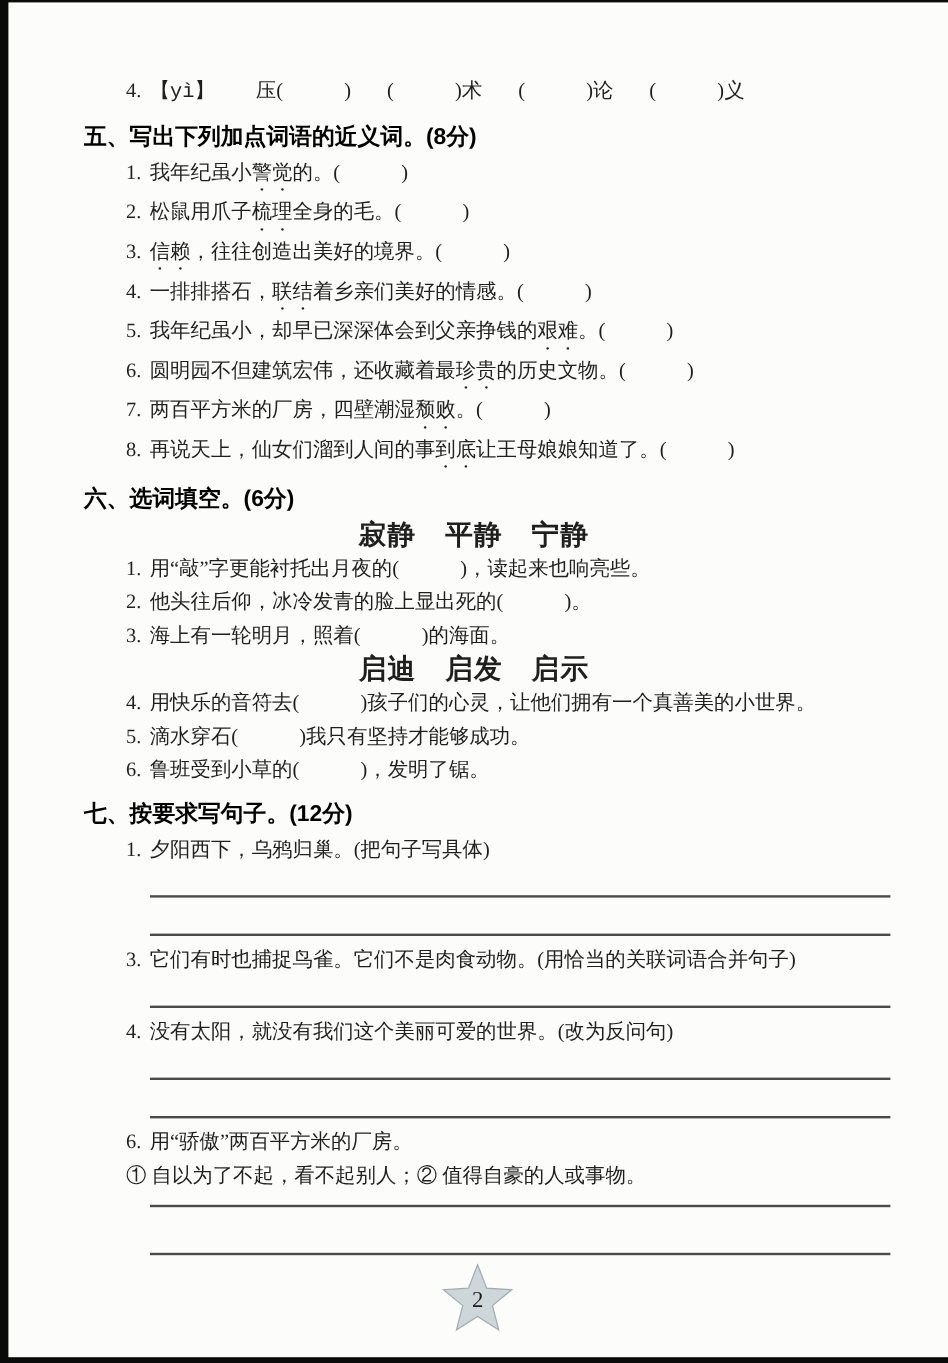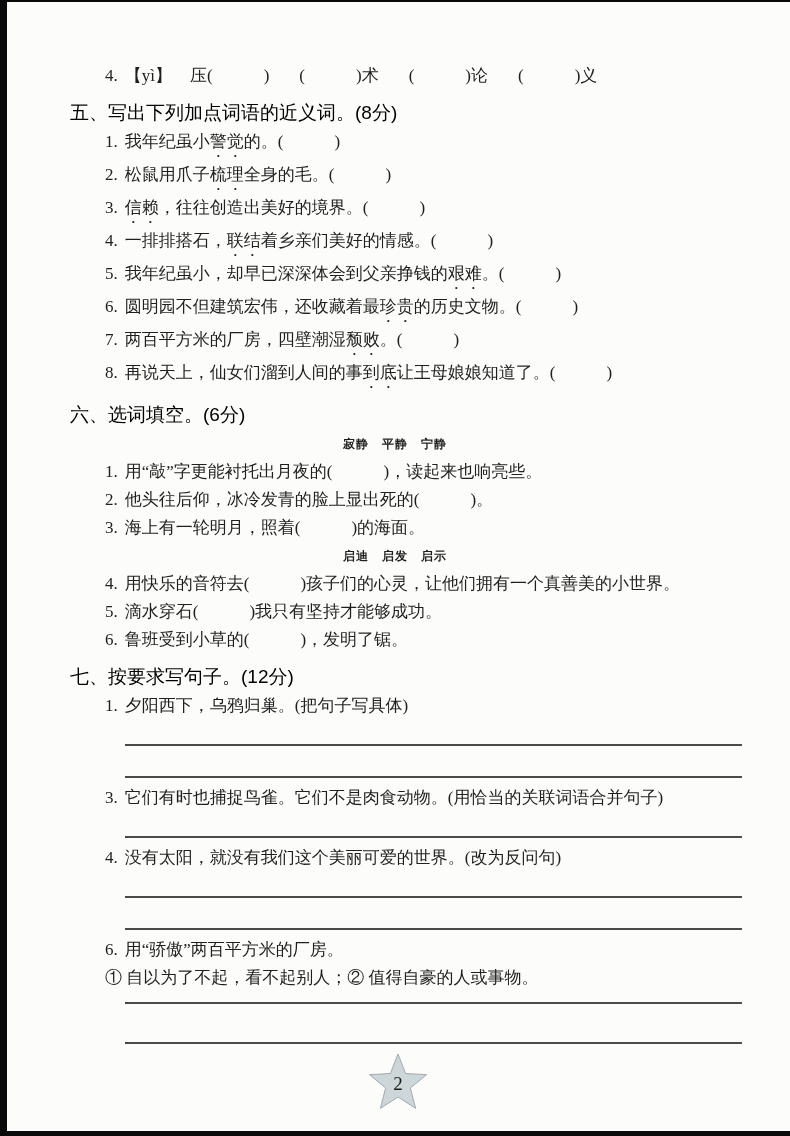--- a/index.html
+++ b/index.html
@@ -22,32 +22,32 @@
     margin-left:105px;
     line-height:28px;
     font-size:17px;
     white-space:nowrap;
   }
   .num{margin-right:7px;}
   .sec-title{
     margin:7px 14px 0 70px;
     line-height:31px;
     font-size:19px;
-    font-weight:400;
+    font-weight:700;
     color:#000;
     font-family:"Liberation Sans","DejaVu Sans",sans-serif;
     white-space:nowrap;
   }
   .s4row{display:flex;align-items:baseline;}
-  .s4row .pinyin{margin-right:18px;}
+  .s4row .pinyin{margin-right:34px;font-family:Liberation Mono, monospace;}
   .s4row .g{margin-right:30px;}
   .bank{
     text-align:center;
     line-height:28px;
-    font-size:12px;
+    font-size:23px;
     font-weight:600;
     letter-spacing:1px;
     white-space:nowrap;
   }
   
   .dot{
     -webkit-text-emphasis:filled dot #1f1f1f;
     -webkit-text-emphasis-position:under right;
     text-emphasis:filled dot #1f1f1f;
     text-emphasis-position:under right;

